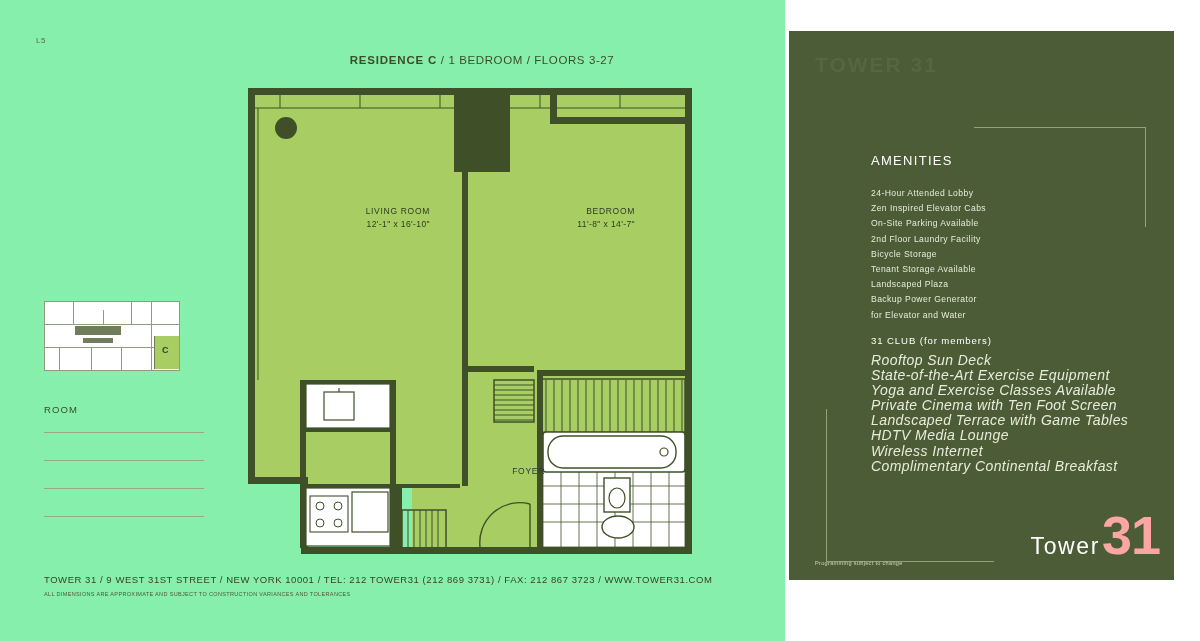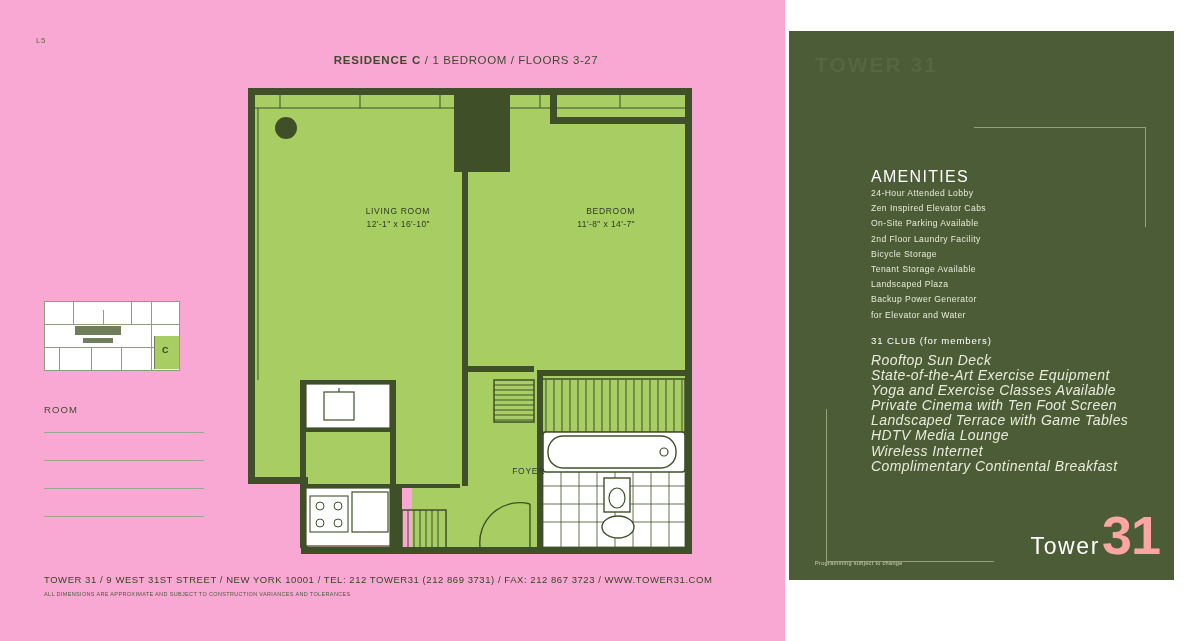--- a/index.html
+++ b/index.html
@@ -18,32 +18,32 @@
   .page {
     position: absolute;
     inset: 0;
   }
 
   
   .left {
     position: absolute;
     left: 0; top: 0;
     width: 785px; height: 641px;
-    background: #f9a8d4;
+    background: #86efac;
   }
   .sheet-code {
     position: absolute;
     left: 36px; top: 36px;
     font-size: 8px;
     letter-spacing: 0.5px;
     color: #5c6b4a;
   }
   .plan-title {
     position: absolute;
-    left: 236px; top: 54px;
+    left: 252px; top: 54px;
     width: 460px;
     text-align: center;
     font-size: 11.5px;
     letter-spacing: 0.6px;
     color: #3d4a2c;
   }
   .plan-title b {
     font-weight: bold;
     letter-spacing: 0.8px;
   }
@@ -129,22 +129,22 @@
   
   .right {
     position: absolute;
     left: 789px; top: 31px;
     width: 385px; height: 549px;
     background: #4c5c36;
     color: #eef1e6;
   }
   .amen-head {
     position: absolute;
-    left: 82px; top: 137px;
-    font-size: 16px;
+    left: 82px; top: 122px;
+    font-size: 13px;
     letter-spacing: 1.3px;
     color: #ffffff;
   }
   .amen-list {
     position: absolute;
     left: 82px; top: 155px;
     width: 260px;
     font-size: 8.6px;
     line-height: 15.2px;
     letter-spacing: 0.42px;

